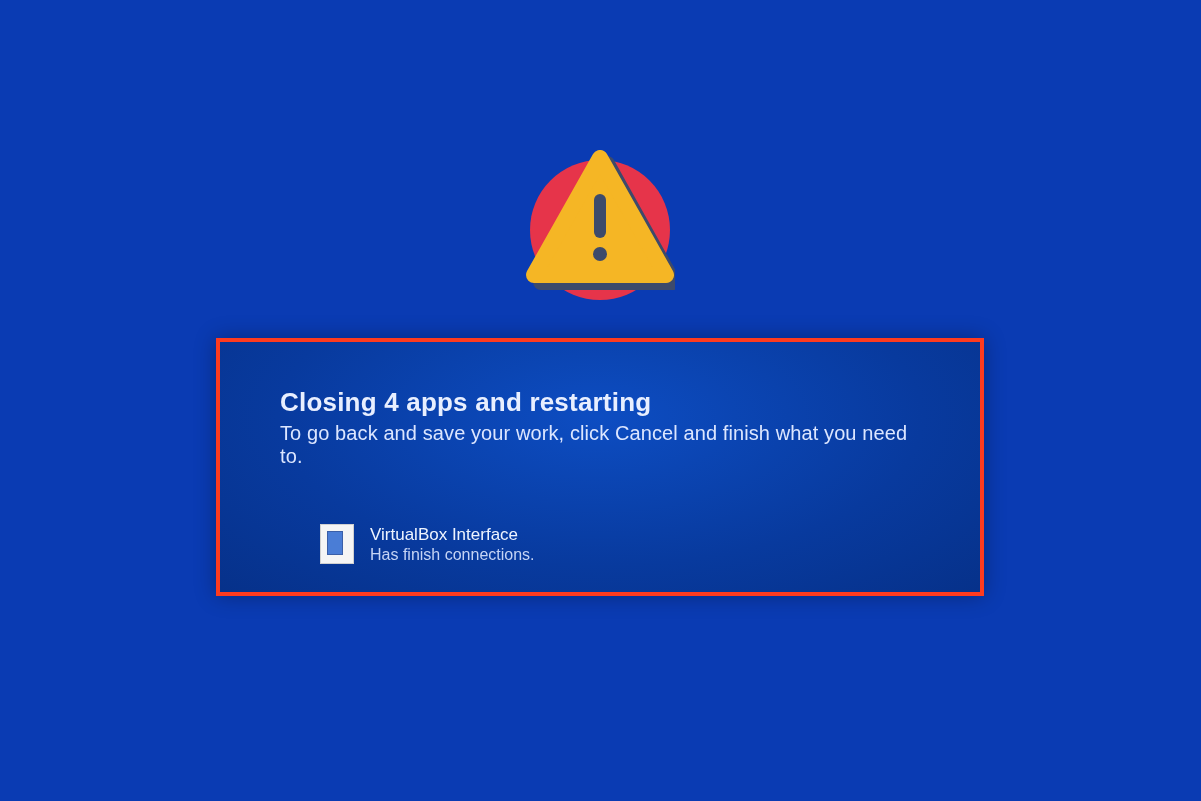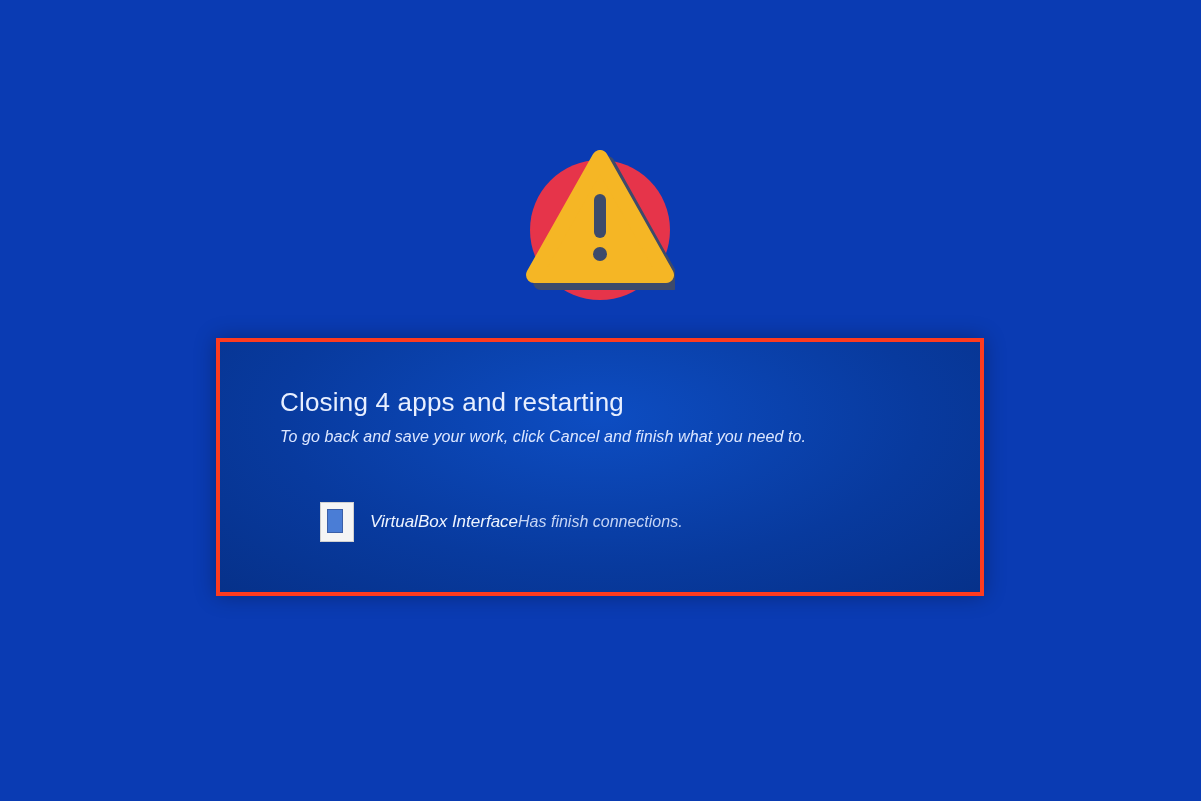--- a/index.html
+++ b/index.html
@@ -47,31 +47,30 @@
       border: 4px solid #ff3b1f;
       background: radial-gradient(ellipse at 50% 30%, #0d4dc2 0%, #083a9e 60%, #06318a 100%);
       box-shadow: 0 0 20px rgba(0,0,0,0.3);
     }
     .dialog-inner {
       padding: 45px 60px 20px 60px;
       color: #ffffff;
     }
     .dialog-title {
       font-size: 26px;
-      font-weight: 400;
+      font-weight: 700;
       color: #e8efff;
       letter-spacing: 0.2px;
-      margin-bottom: 10px;
+      margin-bottom: 4px;
     }
     .dialog-subtitle {
-      font-size: 16px;
+      font-size: 20px;
       font-weight: 400;
       color: #dce6ff;
       letter-spacing: 0.1px;
-      font-style: italic;
     }
     .app-entry {
       display: flex;
       align-items: center;
       margin-top: 56px;
       padding-left: 40px;
     }
     .app-icon {
       width: 34px;
       height: 40px;
@@ -86,22 +85,21 @@
       position: absolute;
       left: 6px;
       top: 6px;
       width: 14px;
       height: 22px;
       background: #4a7dd6;
       border: 1px solid #3a5fa8;
     }
     .app-text {
       display: flex;
-      flex-direction: row;
-      font-style: italic;
+      flex-direction: column;
     }
     .app-name {
       font-size: 17px;
       font-weight: 400;
       color: #eef4ff;
     }
     .app-status {
       font-size: 16px;
       font-weight: 400;
       color: #c5d4f5;

